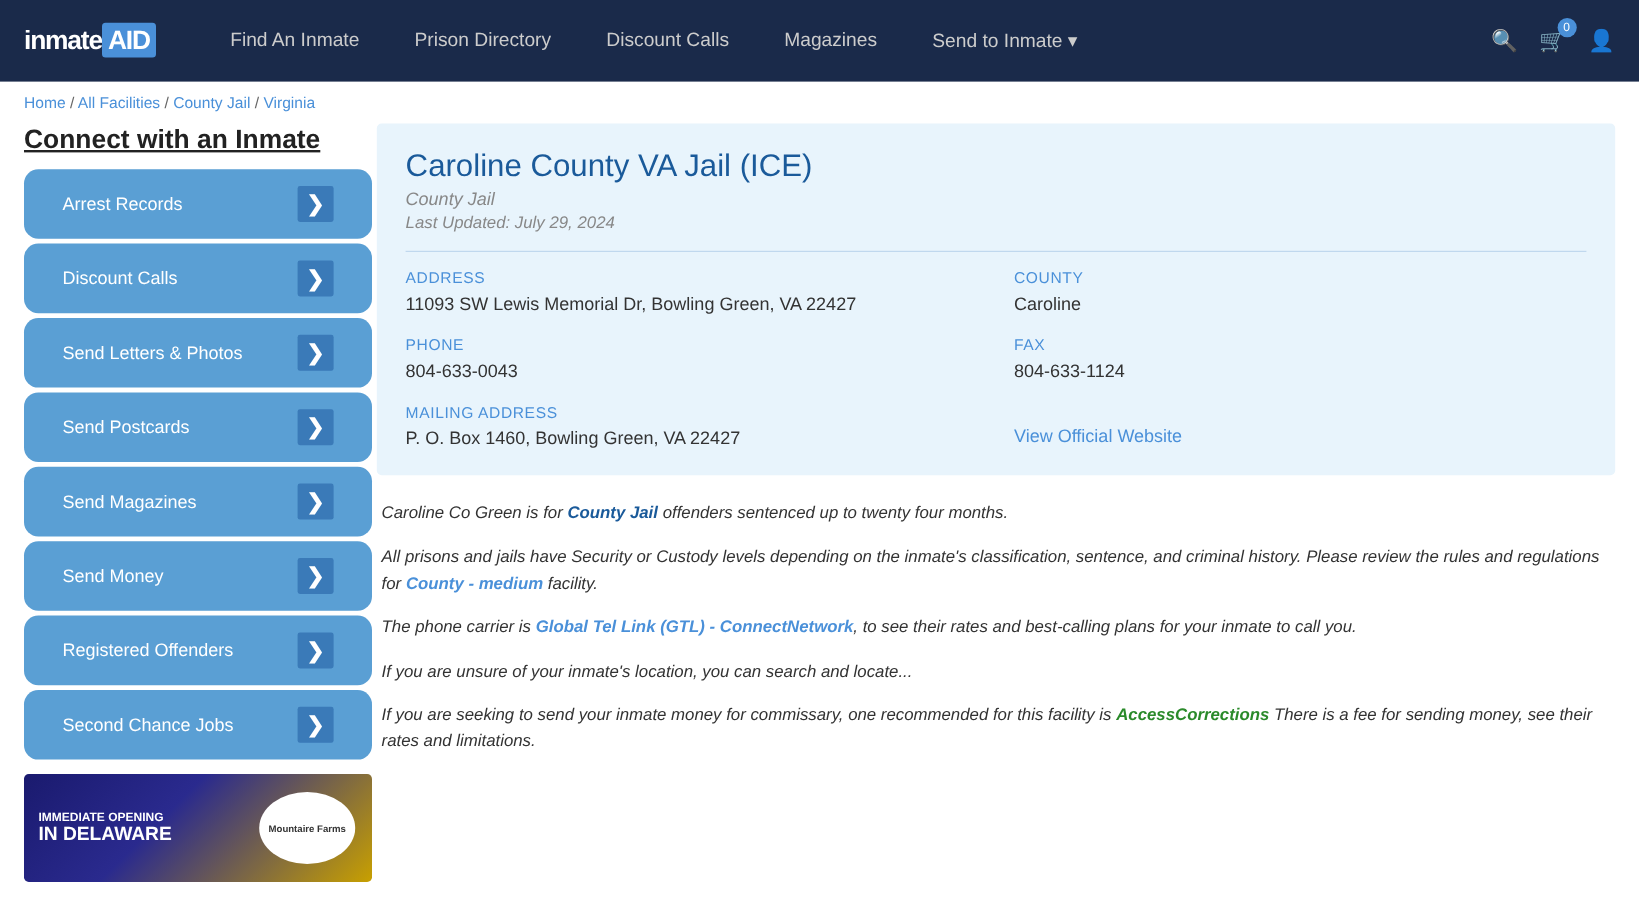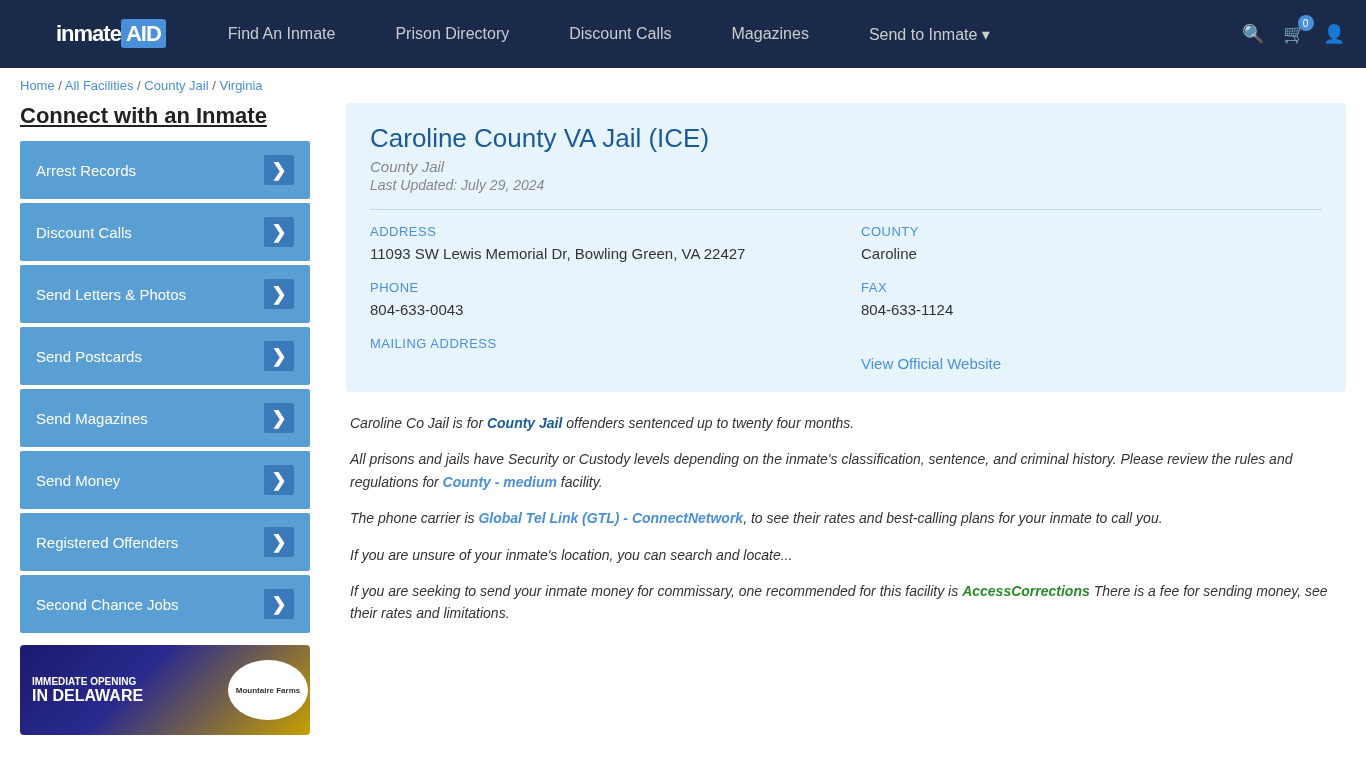--- a/index.html
+++ b/index.html
@@ -16,34 +16,33 @@
     .nav-logo {
       margin-right: 40px;
       display: flex;
       align-items: center;
     }
     .logo-text {
       color: #fff;
       font-size: 22px;
       font-weight: bold;
       letter-spacing: -1px;
-      margin-left: 36px;
     }
     .logo-aid {
       background: #4a90d9;
       color: #fff;
       padding: 2px 5px;
       border-radius: 3px;
       font-size: 22px;
       font-weight: bold;
     }
     .nav-links {
       display: flex;
       flex: 1;
-      gap: 16px;
+      gap: 2px;
     }
     .nav-link {
       color: #ccc;
       text-decoration: none;
       padding: 0 22px;
       font-size: 16px;
       font-weight: 500;
       cursor: pointer;
       display: flex;
       align-items: center;
@@ -90,21 +89,21 @@
     .breadcrumb a {
       color: #4a90d9;
       text-decoration: none;
     }
     .breadcrumb span { color: #666; }
 
     
     .main-layout {
       display: flex;
       padding: 0 20px;
-      gap: 36px;
+      gap: 4px;
       max-width: 1366px;
     }
 
     
     .sidebar {
       width: 290px;
       flex-shrink: 0;
     }
     .sidebar-title {
       font-size: 22px;
@@ -114,28 +113,28 @@
       color: #222;
     }
     .sidebar-items {
       display: flex;
       flex-direction: column;
       gap: 4px;
     }
     .sidebar-item {
       background: #5a9fd4;
       color: #fff;
-      padding: 14px 16px;
+      padding: 14px 32px;
       display: flex;
       align-items: center;
       justify-content: space-between;
       cursor: pointer;
       font-size: 15px;
       font-weight: 500;
-      border-radius: 2px;
+      border-radius: 12px;
     }
     .sidebar-arrow {
       background: #3a7ab8;
       width: 30px;
       height: 30px;
       display: flex;
       align-items: center;
       justify-content: center;
       border-radius: 2px;
       font-size: 18px;
@@ -161,21 +160,21 @@
       text-transform: uppercase;
     }
     .ad-text2 {
       color: #fff;
       font-size: 16px;
       font-weight: bold;
       text-transform: uppercase;
     }
     .ad-logo {
       position: absolute;
-      right: 2px;
+      right: 14px;
       top: 50%;
       transform: translateY(-50%);
       width: 80px;
       height: 60px;
       background: #fff;
       border-radius: 50%;
       display: flex;
       align-items: center;
       justify-content: center;
       font-size: 8px;
@@ -358,31 +357,32 @@
         <div class="detail-block">
           <div class="detail-label">PHONE</div>
           <div class="detail-value">804-633-0043</div>
         </div>
         <div class="detail-block">
           <div class="detail-label">FAX</div>
           <div class="detail-value">804-633-1124</div>
         </div>
         <div class="detail-block">
           <div class="detail-label">MAILING ADDRESS</div>
+          <div class="detail-value">P. O. Box 1460, Bowling Green, VA 22427</div>
         </div>
         <div class="detail-block">
           <div class="detail-label">&nbsp;</div>
           <a class="detail-link" href="#">View Official Website</a>
         </div>
       </div>
     </div>
 
     <div class="description">
       <p class="desc-para">
-        <span>Caroline Co Jail is for </span><a class="desc-link" href="#">County Jail</a><span> offenders sentenced up to twenty four months.</span>
+        <span>Caroline Co Green is for </span><a class="desc-link" href="#">County Jail</a><span> offenders sentenced up to twenty four months.</span>
       </p>
       <p class="desc-para">
         <span>All prisons and jails have Security or Custody levels depending on the inmate's classification, sentence, and criminal history. Please review the rules and regulations for </span><a class="desc-link blue" href="#">County - medium</a><span> facility.</span>
       </p>
       <p class="desc-para">
         <span>The phone carrier is </span><a class="desc-link blue" href="#">Global Tel Link (GTL) - ConnectNetwork</a><span>, to see their rates and best-calling plans for your inmate to call you.</span>
       </p>
       <p class="desc-para">If you are unsure of your inmate's location, you can search and locate...</p>
       <p class="desc-para">
         <span>If you are seeking to send your inmate money for commissary, one recommended for this facility is </span><a class="desc-link green" href="#">AccessCorrections</a><span> There is a fee for sending money, see their rates and limitations.</span>

